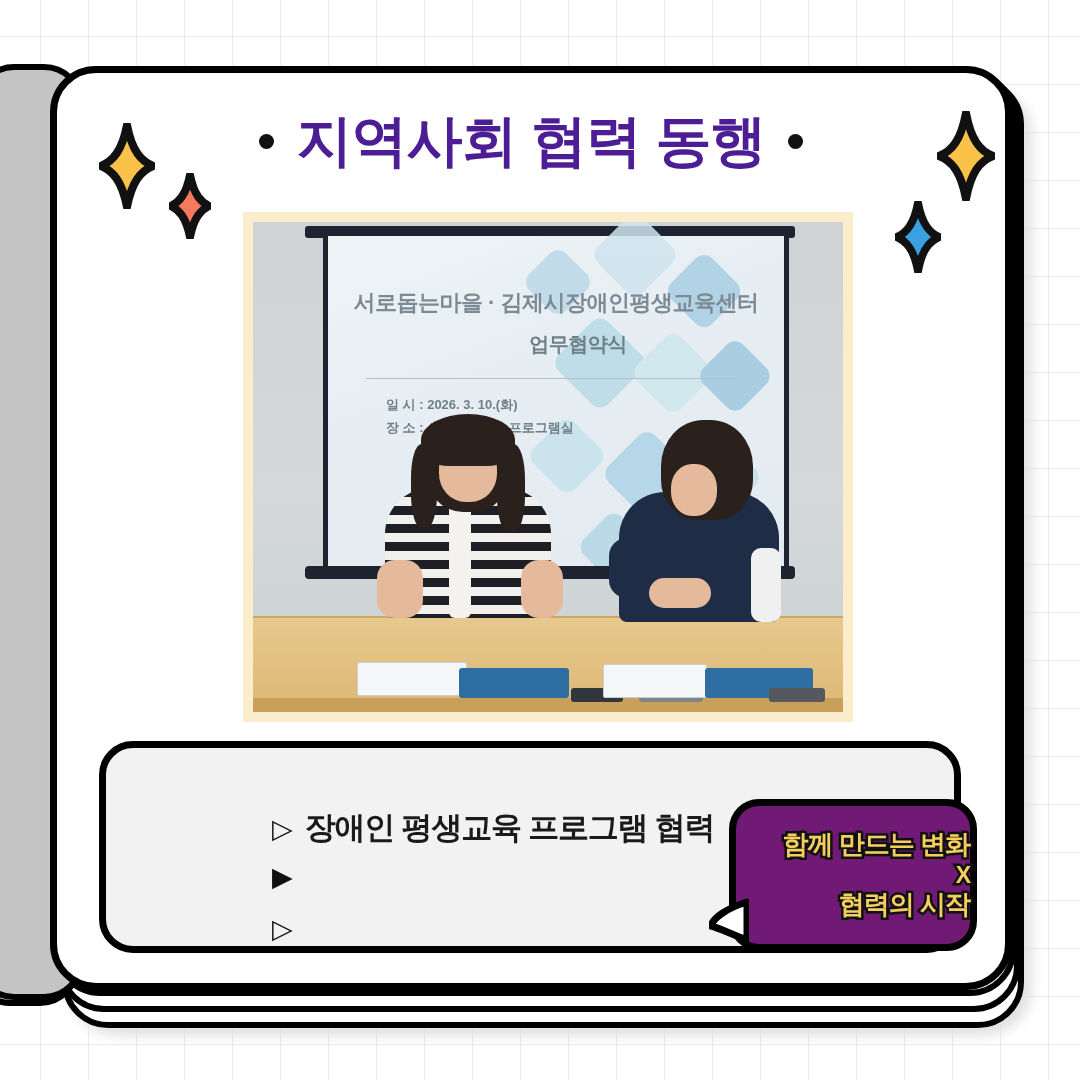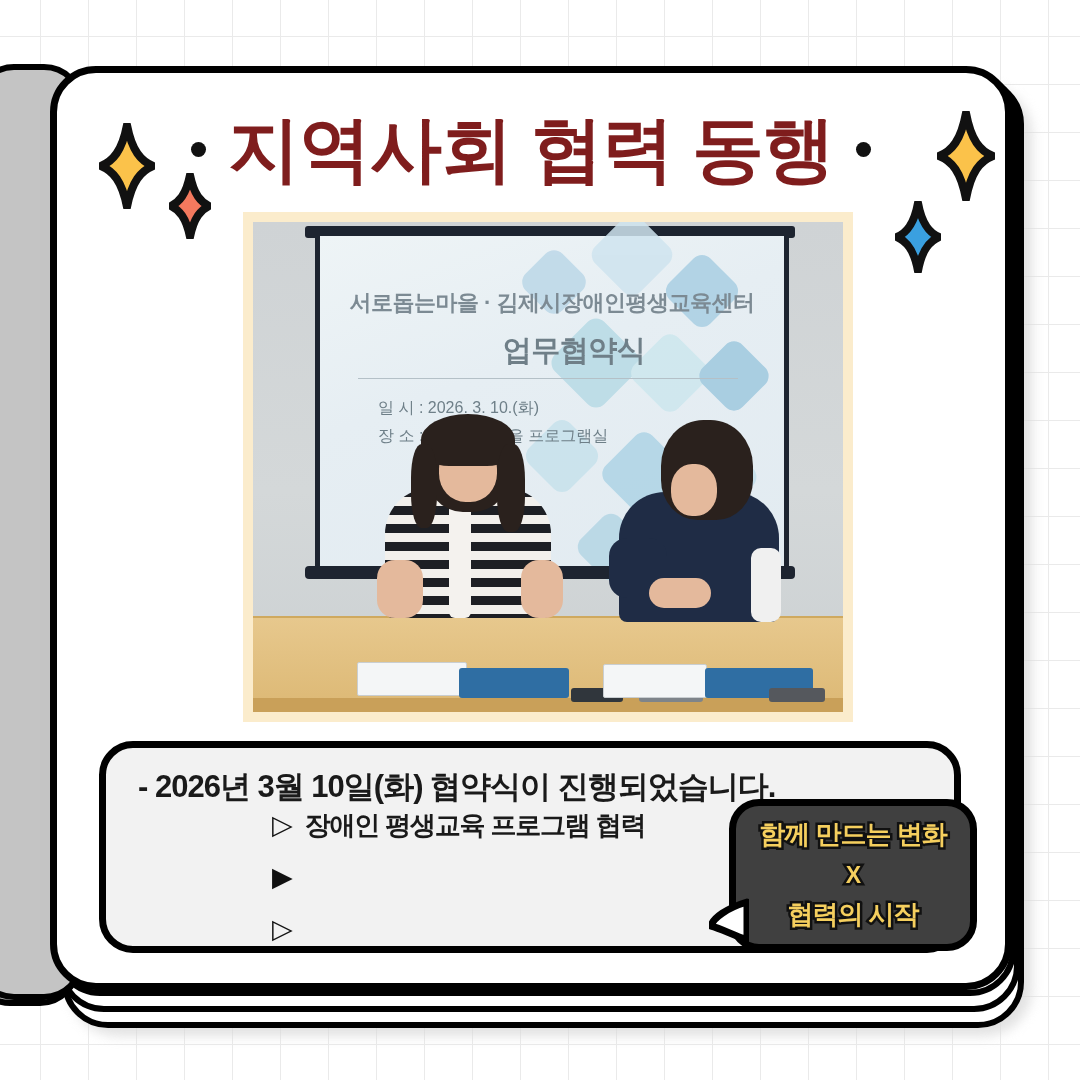--- a/index.html
+++ b/index.html
@@ -81,24 +81,24 @@
     justify-content: center;
     gap: 22px;
   }
   .title-dot {
     width: 15px; height: 15px;
     border-radius: 50%;
     background: #111111;
     flex: 0 0 auto;
   }
   .title-text {
-    font-size: 72px;
+    font-size: 56px;
     font-weight: 700;
     letter-spacing: -1px;
-    color: #7f1d1d;
+    color: #4c1d95;
     white-space: nowrap;
     line-height: 1;
   }
 
   
   .sparkle { position: absolute; }
   .sp-a { left: 42px;  top: 50px;  width: 56px;  height: 86px; }
   .sp-b { left: 112px; top: 100px; width: 42px;  height: 66px; }
   .sp-c { left: 880px; top: 38px;  width: 58px;  height: 90px; }
   .sp-d { left: 838px; top: 128px; width: 46px;  height: 72px; }
@@ -121,21 +121,21 @@
   .ph-wall {
     position: absolute; inset: 0;
     background: linear-gradient(180deg, #cfd3d5 0%, #d4d8d9 55%, #cbd0d2 100%);
   }
   
   .ph-screen-top {
     position: absolute; left: 52px; top: 4px; right: 48px; height: 12px;
     background: #1d2430; border-radius: 3px;
   }
   .ph-screen {
-    position: absolute; left: 62px; top: 14px; right: 54px; height: 330px;
+    position: absolute; left: 70px; top: 14px; right: 54px; height: 330px;
     background: linear-gradient(160deg, #eef4f6 0%, #e6eef3 40%, #e2ebf1 100%);
     border-left: 5px solid #1d2430;
     border-right: 5px solid #1d2430;
     padding-left: 44px;
   }
   
   .ph-diamonds { position: absolute; right: 0; top: 0; width: 60%; height: 100%; opacity: .85; }
   .dia {
     position: absolute;
     border-radius: 12px;
@@ -149,31 +149,31 @@
   .slide-line1 {
     position: absolute; left: 0; right: 0; top: 52px;
     text-align: center;
     font-size: 22px; font-weight: 600;
     color: #7c8a93; letter-spacing: -.5px;
     white-space: nowrap;
   }
   .slide-line2 {
     position: absolute; left: 0; right: 0; top: 95px;
     text-align: center;
-    font-size: 29px; font-weight: 700;
+    font-size: 20px; font-weight: 700;
     color: #6f7f88; letter-spacing: -.5px; margin-left: 44px;
   }
   .slide-rule {
     position: absolute; left: 38px; right: 46px; top: 142px;
     height: 1px; background: #b4c0c7;
   }
   .slide-meta {
     position: absolute; left: 58px; top: 158px;
-    font-size: 16px; line-height: 1.75;
-    color: #6e7f88; font-weight: 400;
+    font-size: 13px; line-height: 1.75;
+    color: #6e7f88; font-weight: 700;
   }
   
   .ph-table {
     position: absolute; left: 0; right: 0; bottom: 0; height: 96px;
     background: linear-gradient(180deg, #e7c88d 0%, #dcb874 100%);
     border-top: 2px solid #cfa95f;
   }
   .ph-table-edge {
     position: absolute; left: 0; right: 0; bottom: 0; height: 14px;
     background: #c9a059;
@@ -239,36 +239,36 @@
   .bullets {
     position: absolute;
     left: 166px; top: 64px;
   }
   .bullet-row {
     display: flex; align-items: baseline; gap: 12px;
     height: 52px;
   }
   .bullet-mark { font-size: 27px; color: #111111; line-height: 1; }
   .bullet-text {
-    font-size: 26px; font-weight: 700;
+    font-size: 31px; font-weight: 700;
     color: #1a1a1a; letter-spacing: -1.2px;
     white-space: nowrap; line-height: 1;
   }
 
   
   .bubble {
     position: absolute;
     left: 672px; top: 726px;
     width: 248px; height: 152px;
-    background: #404040;
+    background: #701a75;
     border: 7px solid #000000;
     border-radius: 30px;
     display: flex; flex-direction: column;
-    align-items: center; justify-content: center;
-    gap: 12px;
+    align-items: flex-end; justify-content: center;
+    gap: 2px;
   }
   .bubble-line {
     font-size: 26px; font-weight: 700;
     color: #f5cf5e;
     -webkit-text-stroke: 5px #111111;
     paint-order: stroke fill;
     letter-spacing: -1px;
     white-space: nowrap;
     line-height: 1.15;
   }
@@ -372,21 +372,20 @@
         <div class="folder" style="left:206px; width:110px;"></div>
         <div class="gadget" style="left:318px; width:52px;"></div>
         <div class="gadget" style="left:386px; width:64px;  background:#7e848a;"></div>
         <div class="doc" style="left:350px; width:104px; bottom:14px;"></div>
         <div class="folder" style="left:452px; width:108px;"></div>
         <div class="gadget" style="left:516px; width:56px;  background:#55585d;"></div>
       </div>
     </div>
 
     <div class="info-box">
-      <div class="info-headline">- 2026년 3월 10일(화) 협약식이 진행되었습니다.</div>
 
 
       <div class="bullets">
         <div class="bullet-row">
           <span class="bullet-mark">▷</span>
           <span class="bullet-text">장애인 평생교육 프로그램 협력</span>
         </div>
         <div class="bullet-row">
           <span class="bullet-mark">▶</span>
         </div>

